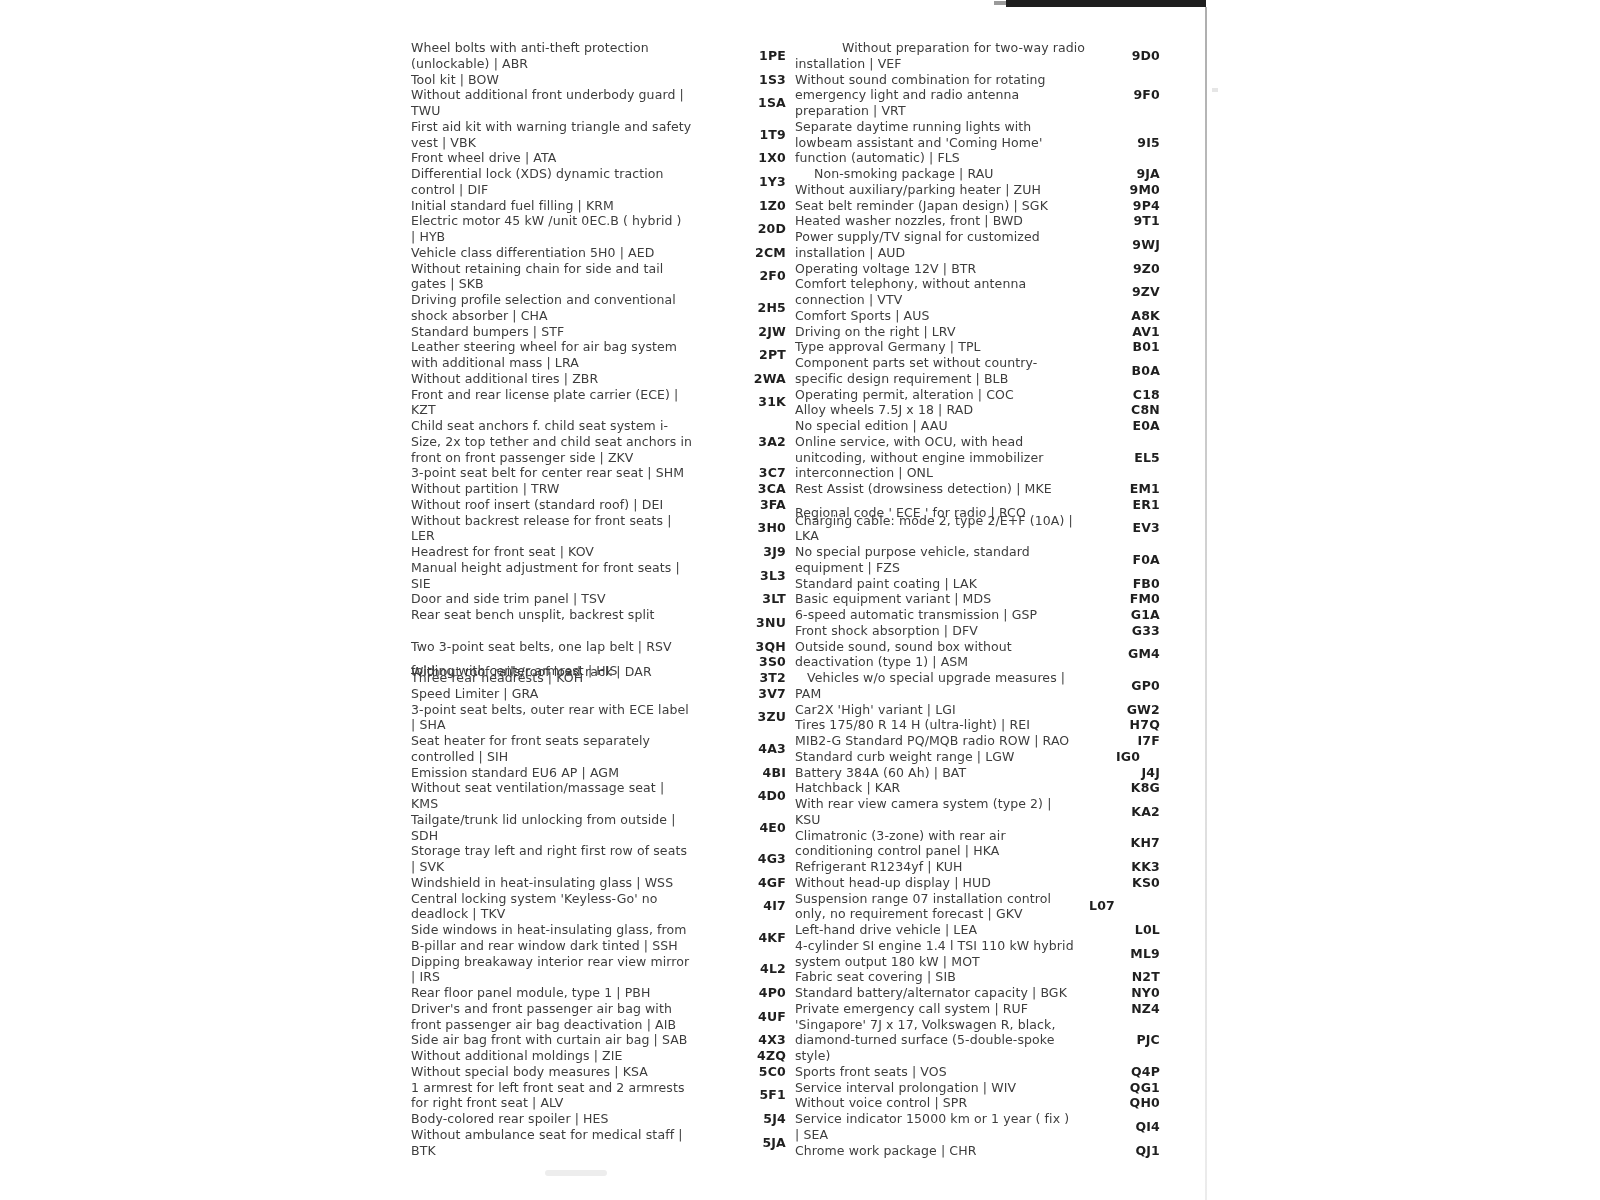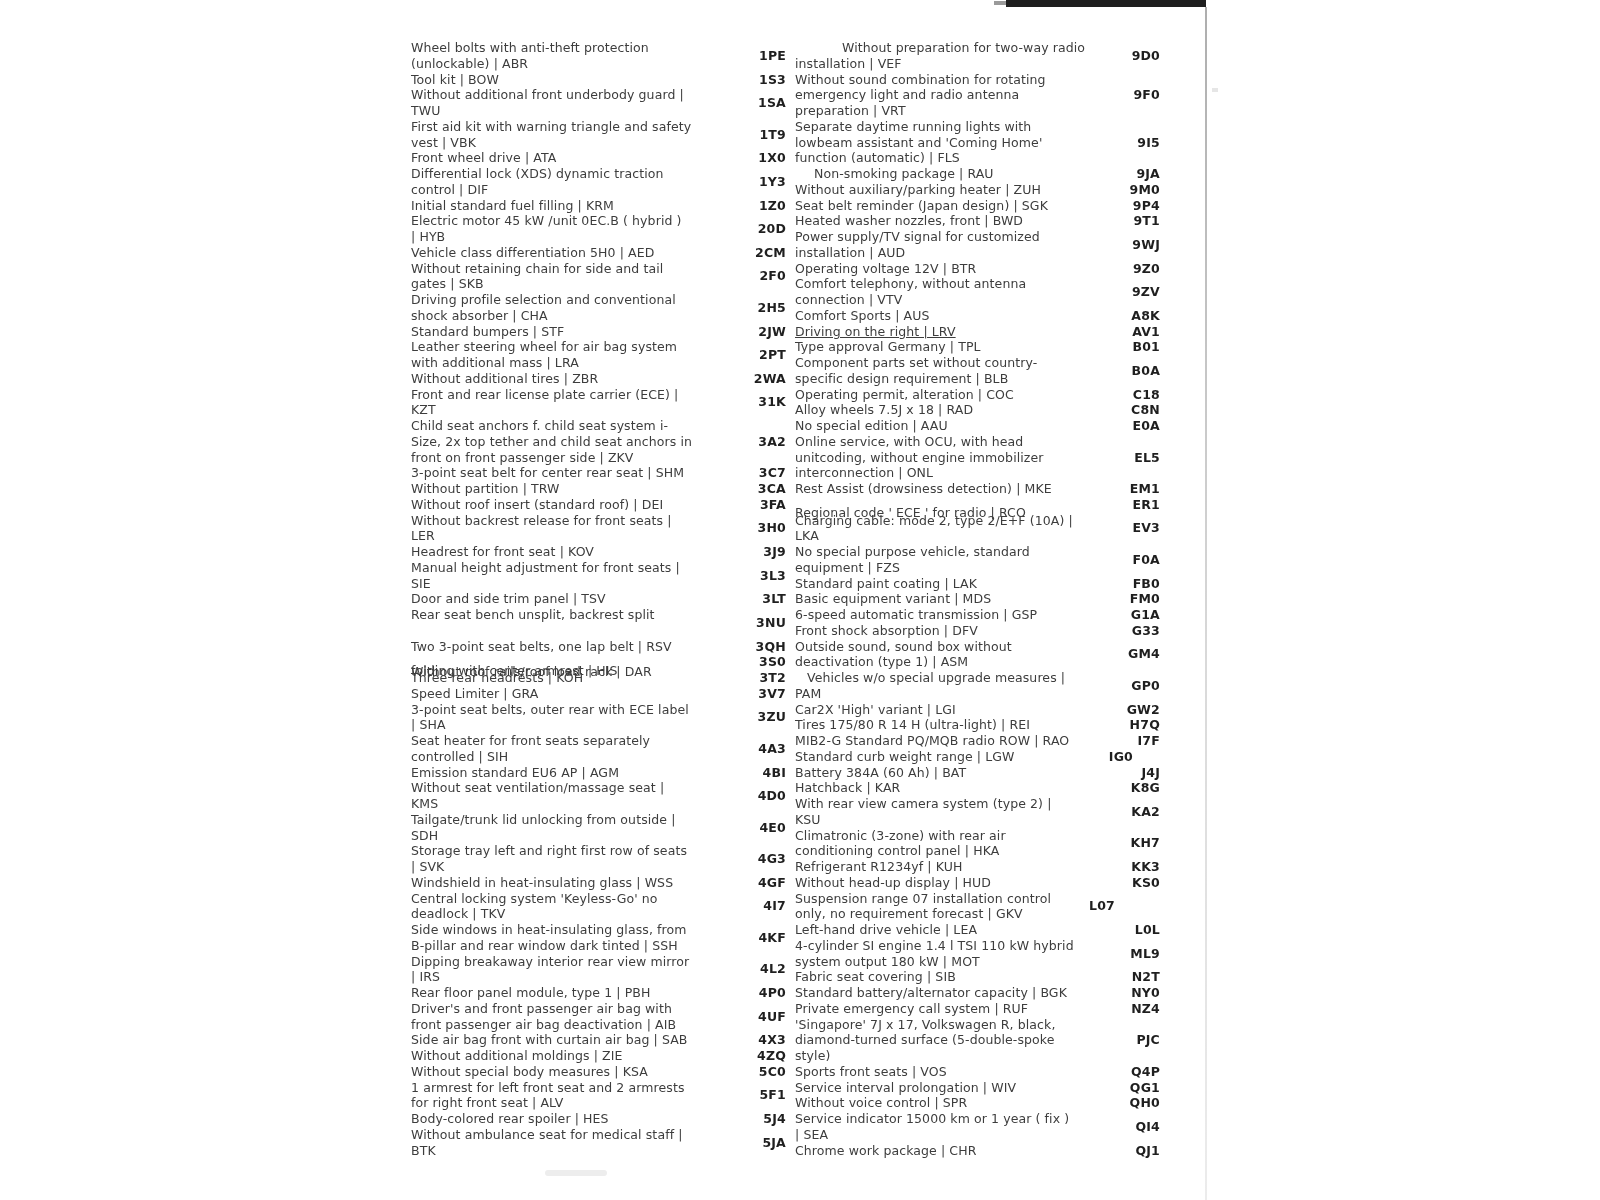--- a/index.html
+++ b/index.html
@@ -159,21 +159,21 @@
       <div class="tline" style="left: 814px; top: 166px;">Non-smoking package | RAU</div>
       <div class="tline" style="left: 795px; top: 182px;">Without auxiliary/parking heater | ZUH</div>
       <div class="tline" style="left: 795px; top: 198px;">Seat belt reminder (Japan design) | SGK</div>
       <div class="tline" style="left: 795px; top: 213px;">Heated washer nozzles, front | BWD</div>
       <div class="tline" style="left: 795px; top: 229px;">Power supply/TV signal for customized</div>
       <div class="tline" style="left: 795px; top: 245px;">installation | AUD</div>
       <div class="tline" style="left: 795px; top: 261px;">Operating voltage 12V | BTR</div>
       <div class="tline" style="left: 795px; top: 276px;">Comfort telephony, without antenna</div>
       <div class="tline" style="left: 795px; top: 292px;">connection | VTV</div>
       <div class="tline" style="left: 795px; top: 308px;">Comfort Sports | AUS</div>
-      <div class="tline" style="left: 795px; top: 324px; text-decoration: underline;">Driving on the right | LRV</div>
+      <div class="tline" style="left: 795px; top: 324px;">Driving on the right | LRV</div>
       <div class="tline" style="left: 795px; top: 339px;">Type approval Germany | TPL</div>
       <div class="tline" style="left: 795px; top: 355px;">Component parts set without country-</div>
       <div class="tline" style="left: 795px; top: 371px;">specific design requirement | BLB</div>
       <div class="tline" style="left: 795px; top: 387px;">Operating permit, alteration | COC</div>
       <div class="tline" style="left: 795px; top: 402px;">Alloy wheels 7.5J x 18 | RAD</div>
       <div class="tline" style="left: 795px; top: 418px;">No special edition | AAU</div>
       <div class="tline" style="left: 795px; top: 434px;">Online service, with OCU, with head</div>
       <div class="tline" style="left: 795px; top: 450px;">unitcoding, without engine immobilizer</div>
       <div class="tline" style="left: 795px; top: 465px;">interconnection | ONL</div>
       <div class="tline" style="left: 795px; top: 481px;">Rest Assist (drowsiness detection) | MKE</div>
@@ -245,21 +245,21 @@
       <div class="code" style="left: 1088px; top: 552px;">F0A</div>
       <div class="code" style="left: 1088px; top: 576px;">FB0</div>
       <div class="code" style="left: 1088px; top: 591px;">FM0</div>
       <div class="code" style="left: 1088px; top: 607px;">G1A</div>
       <div class="code" style="left: 1088px; top: 623px;">G33</div>
       <div class="code" style="left: 1088px; top: 646px;">GM4</div>
       <div class="code" style="left: 1088px; top: 678px;">GP0</div>
       <div class="code" style="left: 1088px; top: 702px;">GW2</div>
       <div class="code" style="left: 1088px; top: 717px;">H7Q</div>
       <div class="code" style="left: 1088px; top: 733px;">I7F</div>
-      <div class="code" style="left: 1061px; top: 749px;">IG0</div>
+      <div class="code" style="left: 1092px; top: 749px; text-align: center;">IG0</div>
       <div class="code" style="left: 1088px; top: 765px;">J4J</div>
       <div class="code" style="left: 1088px; top: 780px;">K8G</div>
       <div class="code" style="left: 1088px; top: 804px;">KA2</div>
       <div class="code" style="left: 1088px; top: 835px;">KH7</div>
       <div class="code" style="left: 1088px; top: 859px;">KK3</div>
       <div class="code" style="left: 1088px; top: 875px;">KS0</div>
       <div class="code" style="left: 1043px; top: 898px;">L07</div>
       <div class="code" style="left: 1088px; top: 922px;">L0L</div>
       <div class="code" style="left: 1088px; top: 946px;">ML9</div>
       <div class="code" style="left: 1088px; top: 969px;">N2T</div>

